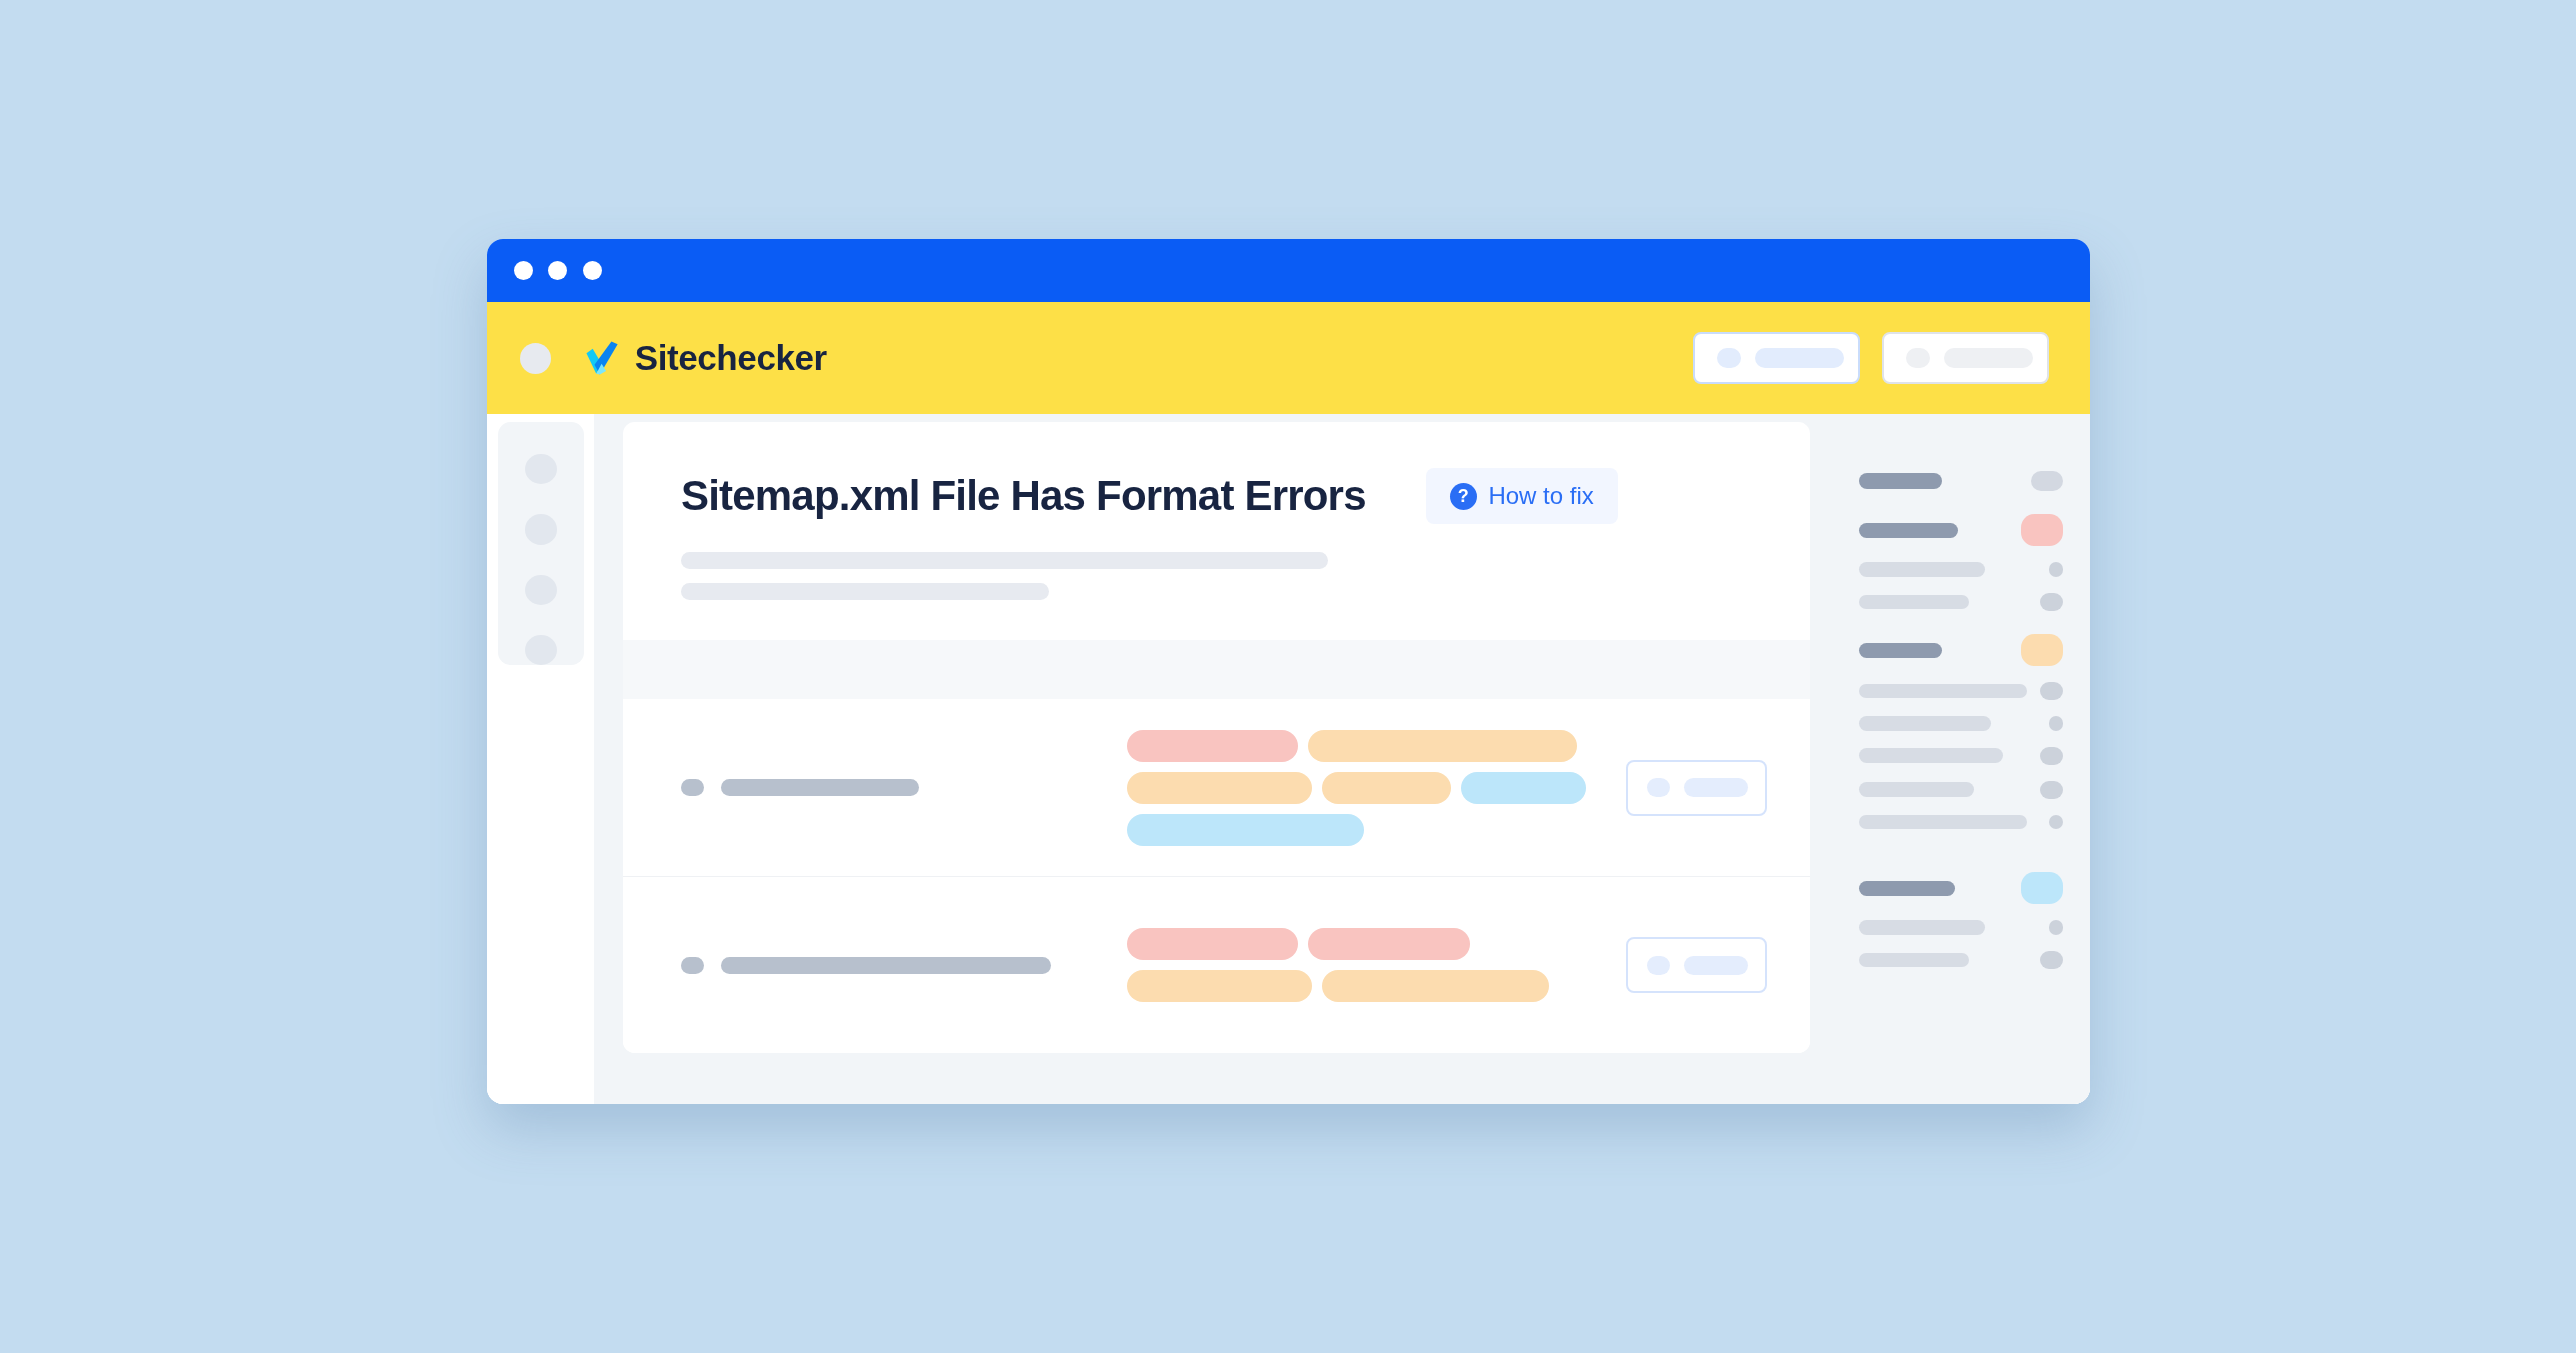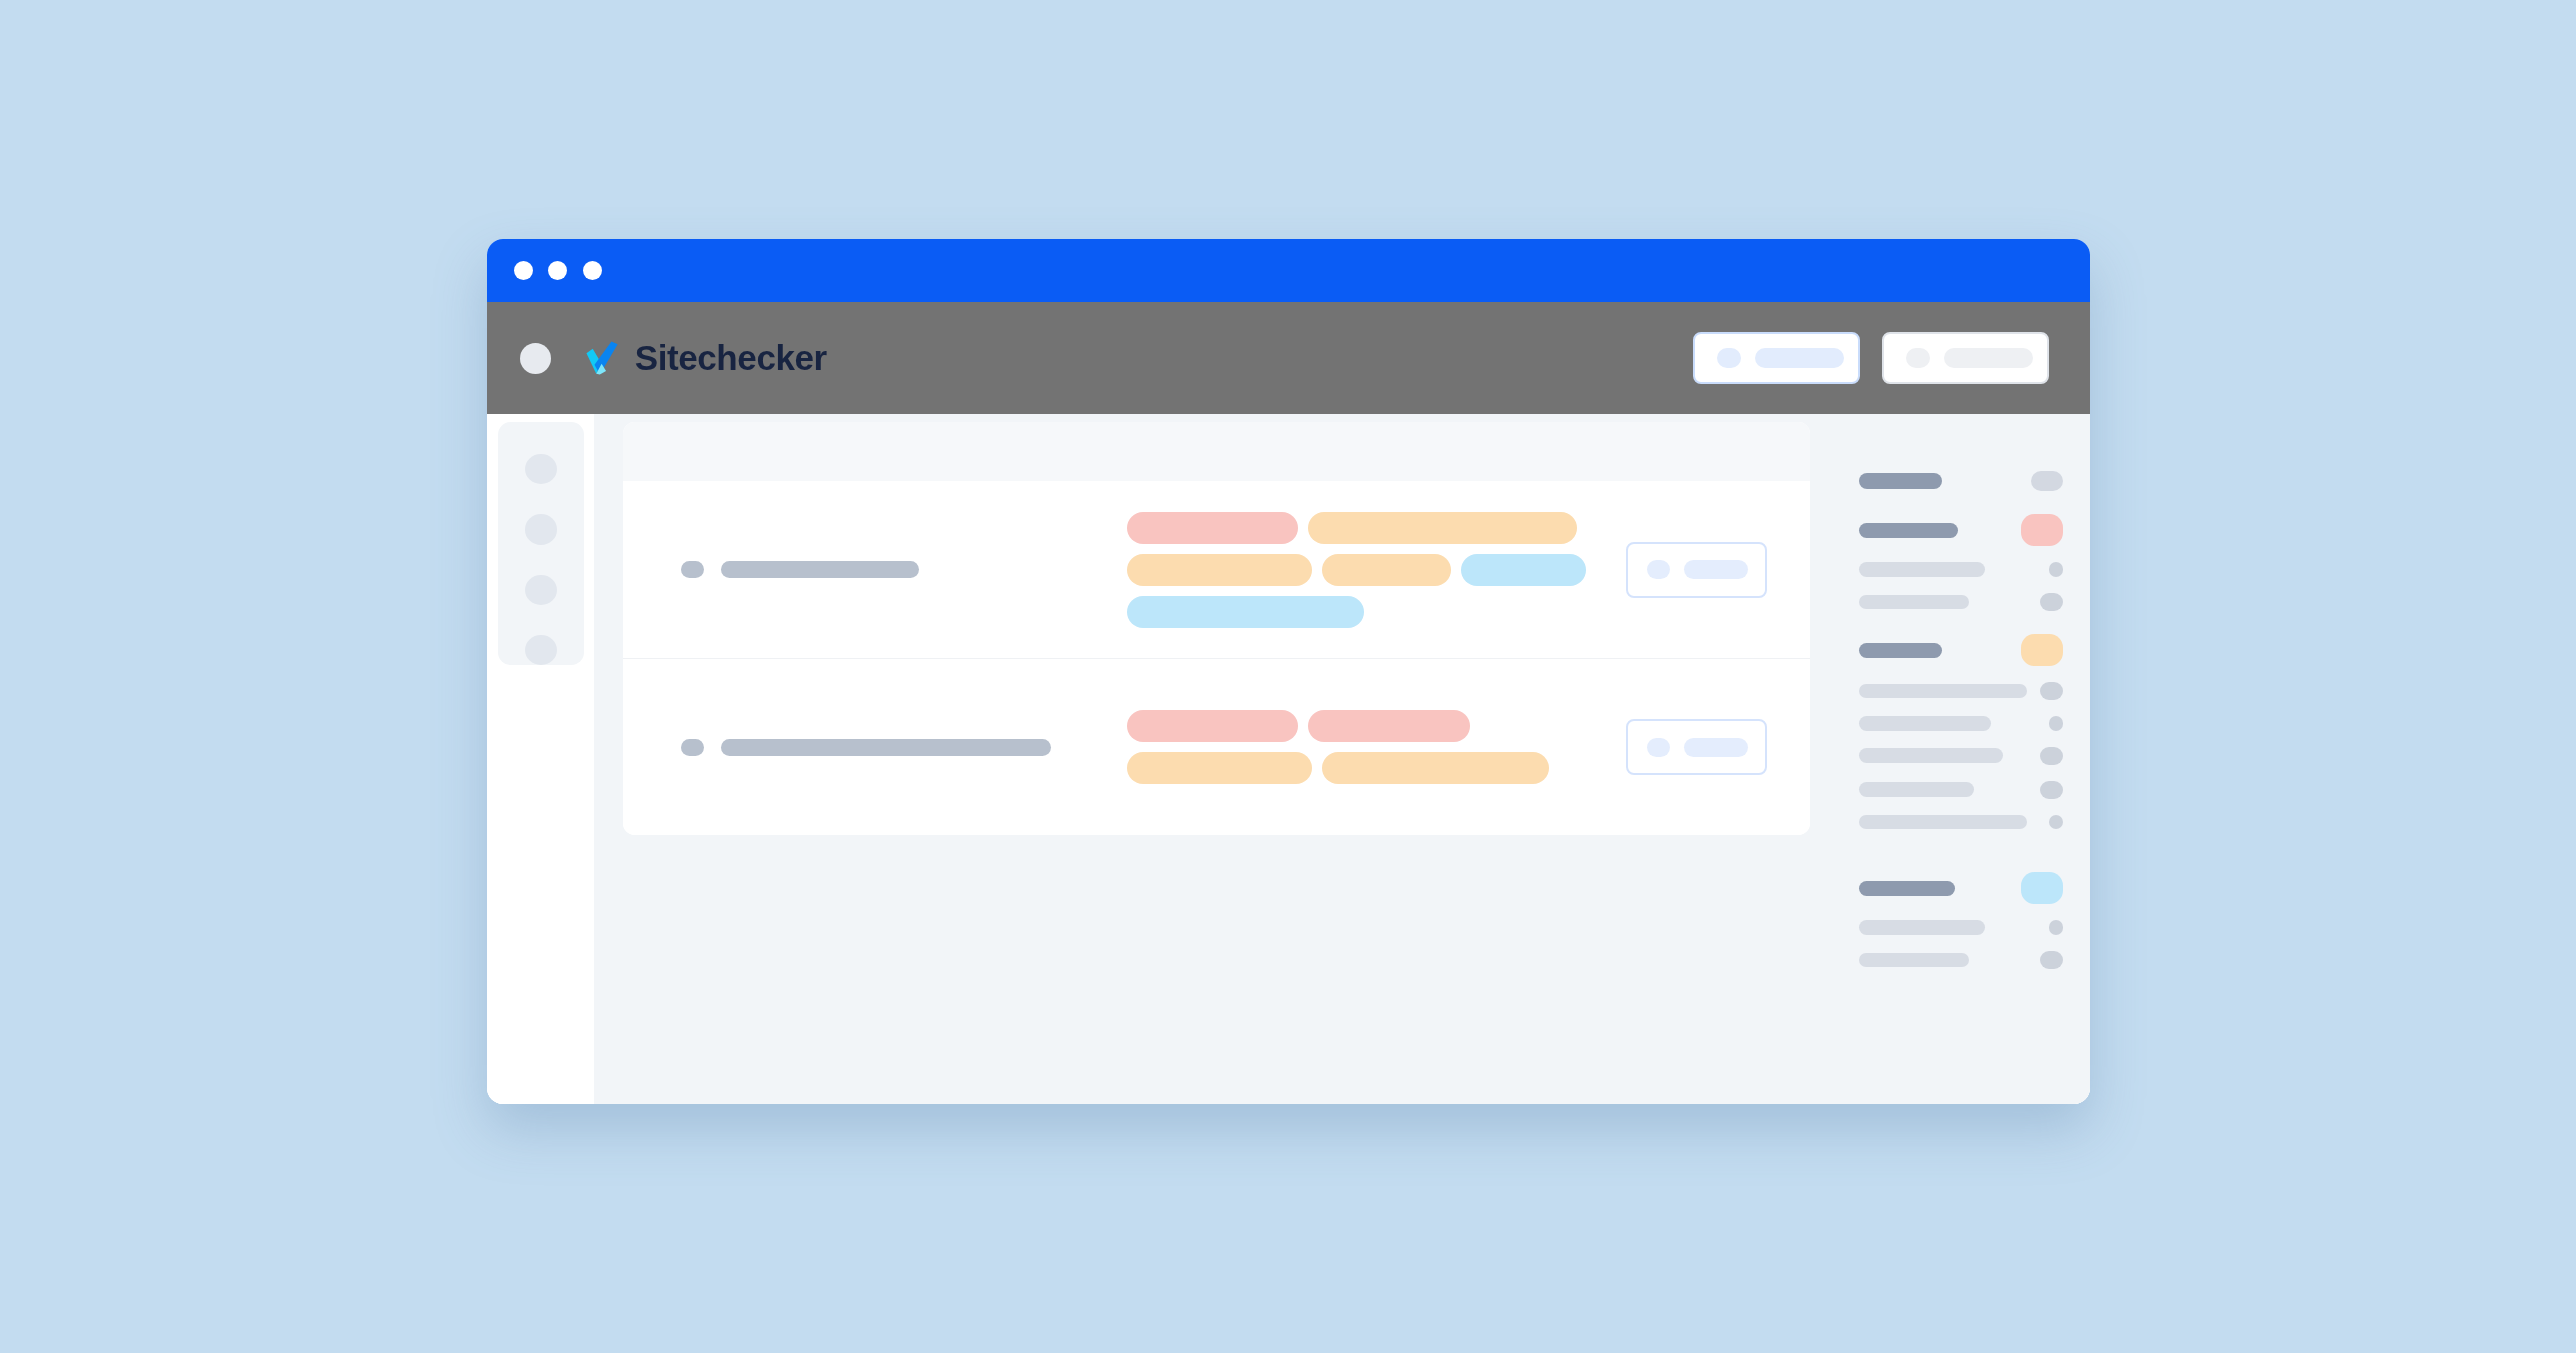--- a/index.html
+++ b/index.html
@@ -45,21 +45,21 @@
     width: 19px;
     height: 19px;
     border-radius: 50%;
     background: #ffffff;
   }
 
   
   .app-header {
     height: 112px;
     flex: 0 0 112px;
-    background: #737373;
+    background: #fde047;
     display: flex;
     align-items: center;
     padding: 0 41px 0 0;
     position: relative;
   }
   .header-avatar {
     width: 31px;
     height: 31px;
     border-radius: 50%;
     background: #e7eaef;
@@ -333,20 +333,33 @@
         <span class="rail-icon"></span>
         <span class="rail-icon"></span>
         <span class="rail-icon"></span>
       </div>
     </div>
 
     <div class="content">
       <div class="content-inner">
         <div class="main-card">
 
+          <div class="title-block">
+            <div class="title-row">
+              <div class="page-title">Sitemap.xml File Has Format Errors</div>
+              <div class="howto-btn">
+                <span class="q-icon">?</span>
+                <span class="howto-label">How to fix</span>
+              </div>
+            </div>
+            <div class="sub-lines">
+              <div class="sub-line l1"></div>
+              <div class="sub-line l2"></div>
+            </div>
+          </div>
 
           <div class="table-head"></div>
 
           <div class="trow r1">
             <div class="trow-label">
               <span class="trow-dot"></span>
               <span class="trow-bar" style="width:198px"></span>
             </div>
             <div class="pills">
               <div class="pill-line">

